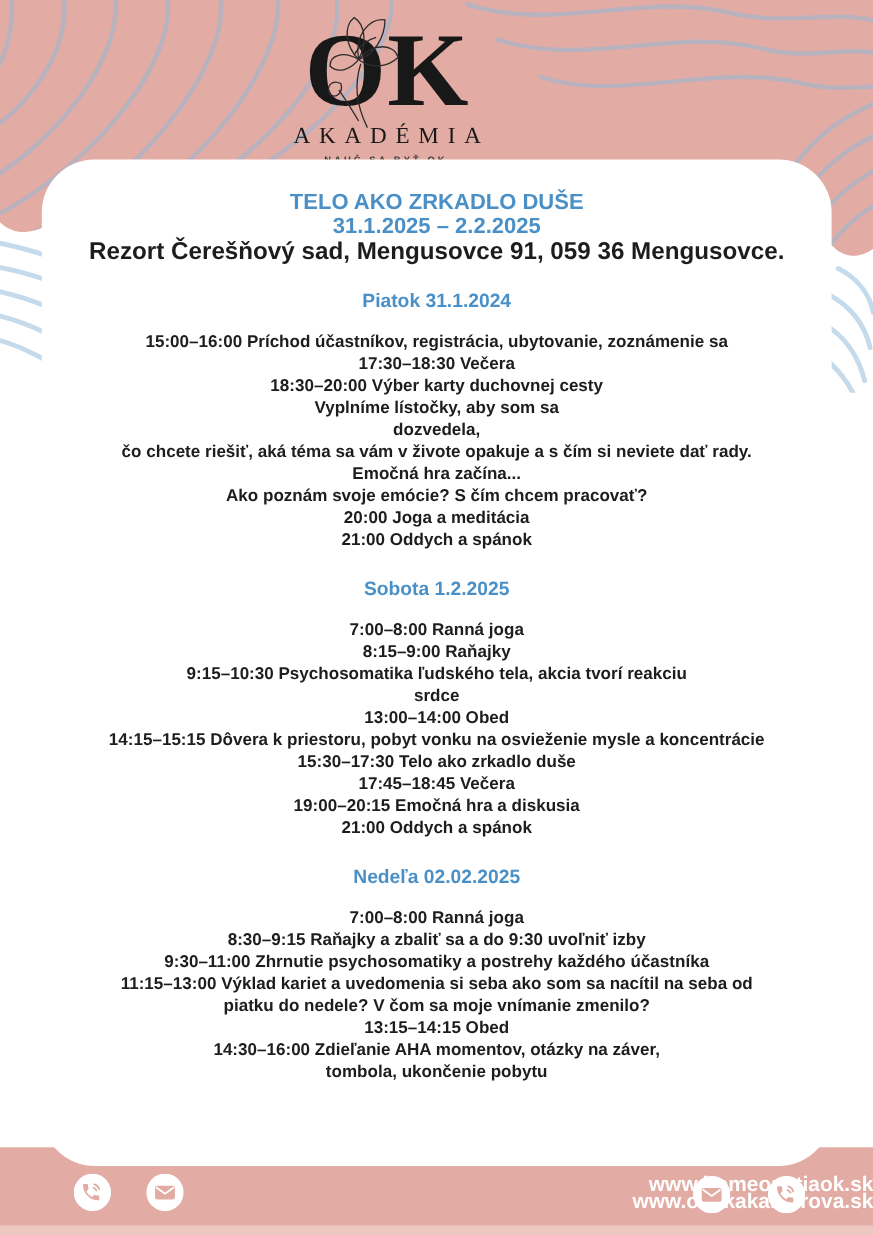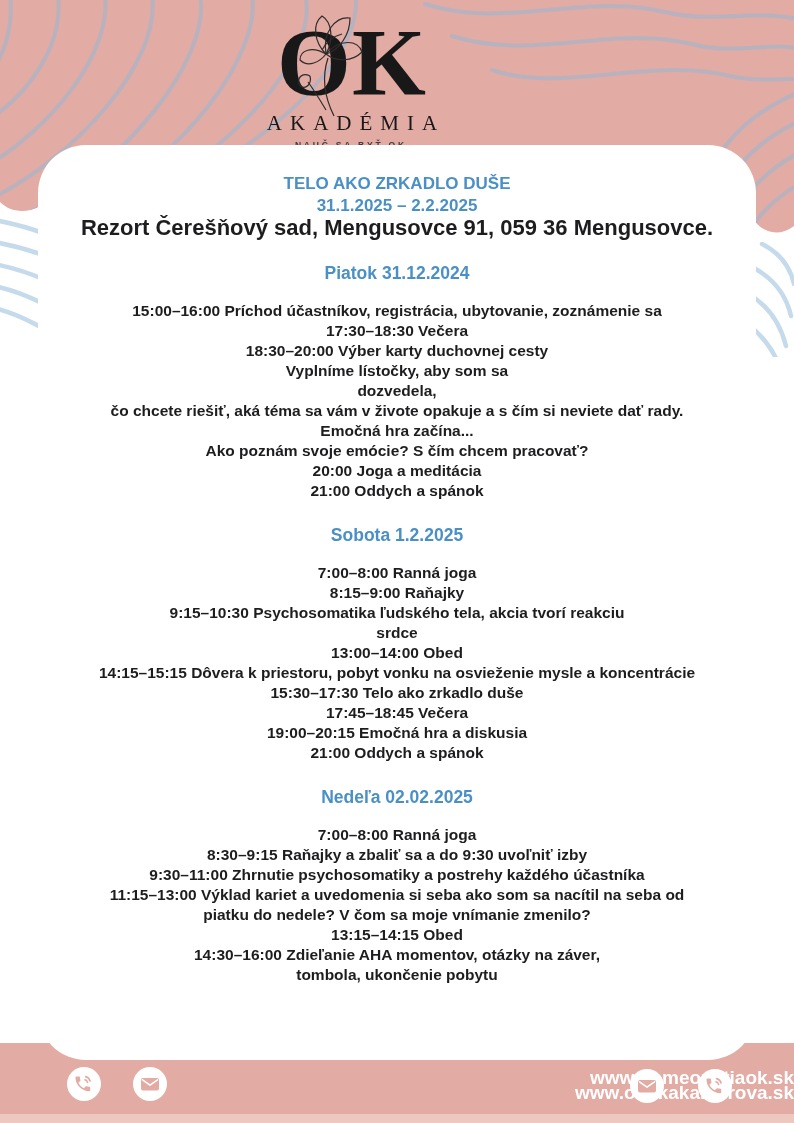--- a/index.html
+++ b/index.html
@@ -17,21 +17,21 @@
   .flower{position:absolute;left:292px;top:12px;}
   .logo-brand{font-family:"Liberation Serif",serif;font-weight:700;font-size:95px;line-height:1;
               margin-top:16px;letter-spacing:1px;}
   .logo-name{font-family:"Liberation Serif",serif;font-size:21px;letter-spacing:8px;
              margin-top:0px;padding-left:8px;font-weight:500;}
   .logo-tagline{font-size:8.5px;letter-spacing:2.8px;margin-top:4px;padding-left:3px;color:#3c3c3c;font-weight:700;}
 
   
   .card{position:absolute;left:38px;top:145px;width:718px;height:915px;background:#ffffff;
         border-radius:48px;z-index:5;text-align:center;box-sizing:border-box;padding:28px 4px 0 4px;}
-  .title,.dates{color:#4a90c6;font-weight:700;font-size:17px;line-height:22px;}
+  .title,.dates{color:#4a90c6;font-weight:700;font-size:20px;line-height:22px;}
   .venue{color:#1d1d1f;font-weight:700;font-size:22px;line-height:22px;}
   .section-heading{color:#4a90c6;font-weight:700;font-size:17.5px;line-height:21px;margin-top:24px;}
   .section-lines{margin-top:17px;}
   .line{color:#1d1d1f;font-weight:700;font-size:15.5px;line-height:20px;white-space:nowrap;}
 
   
   .footer-band{position:absolute;left:0;top:1043px;width:794px;height:80px;background:#e2aba3;z-index:3;}
   .bottom-strip{position:absolute;left:0;top:1114px;width:794px;height:9px;background:#edc8c1;z-index:4;}
   .footer-content{position:absolute;left:0;top:1043px;width:794px;height:80px;z-index:6;}
   .site{position:absolute;left:0;width:794px;text-align:right;color:#ffffff;font-weight:700;font-size:19px;line-height:22px;}
@@ -108,21 +108,21 @@
   </div>
 
   <div class="footer-band"></div>
   <div class="bottom-strip"></div>
 
   <div class="card">
     <div class="title">TELO AKO ZRKADLO DUŠE</div>
     <div class="dates">31.1.2025 – 2.2.2025</div>
     <div class="venue">Rezort Čerešňový sad, Mengusovce 91, 059 36 Mengusovce.</div>
     <div id="sections">
-        <div class="section-heading">Piatok 31.12.2024</div>
+        <div class="section-heading">Piatok 31.1.2024</div>
         <div class="section-lines">
           <div class="line">15:00–16:00 Príchod účastníkov, registrácia, ubytovanie, zoznámenie sa</div>
           <div class="line">17:30–18:30 Večera</div>
           <div class="line">18:30–20:00 Výber karty duchovnej cesty</div>
           <div class="line">Vyplníme lístočky, aby som sa</div>
           <div class="line">dozvedela,</div>
           <div class="line">čo chcete riešiť, aká téma sa vám v živote opakuje a s čím si neviete dať rady.</div>
           <div class="line">Emočná hra začína...</div>
           <div class="line">Ako poznám svoje emócie? S čím chcem pracovať?</div>
           <div class="line">20:00 Joga a meditácia</div>

